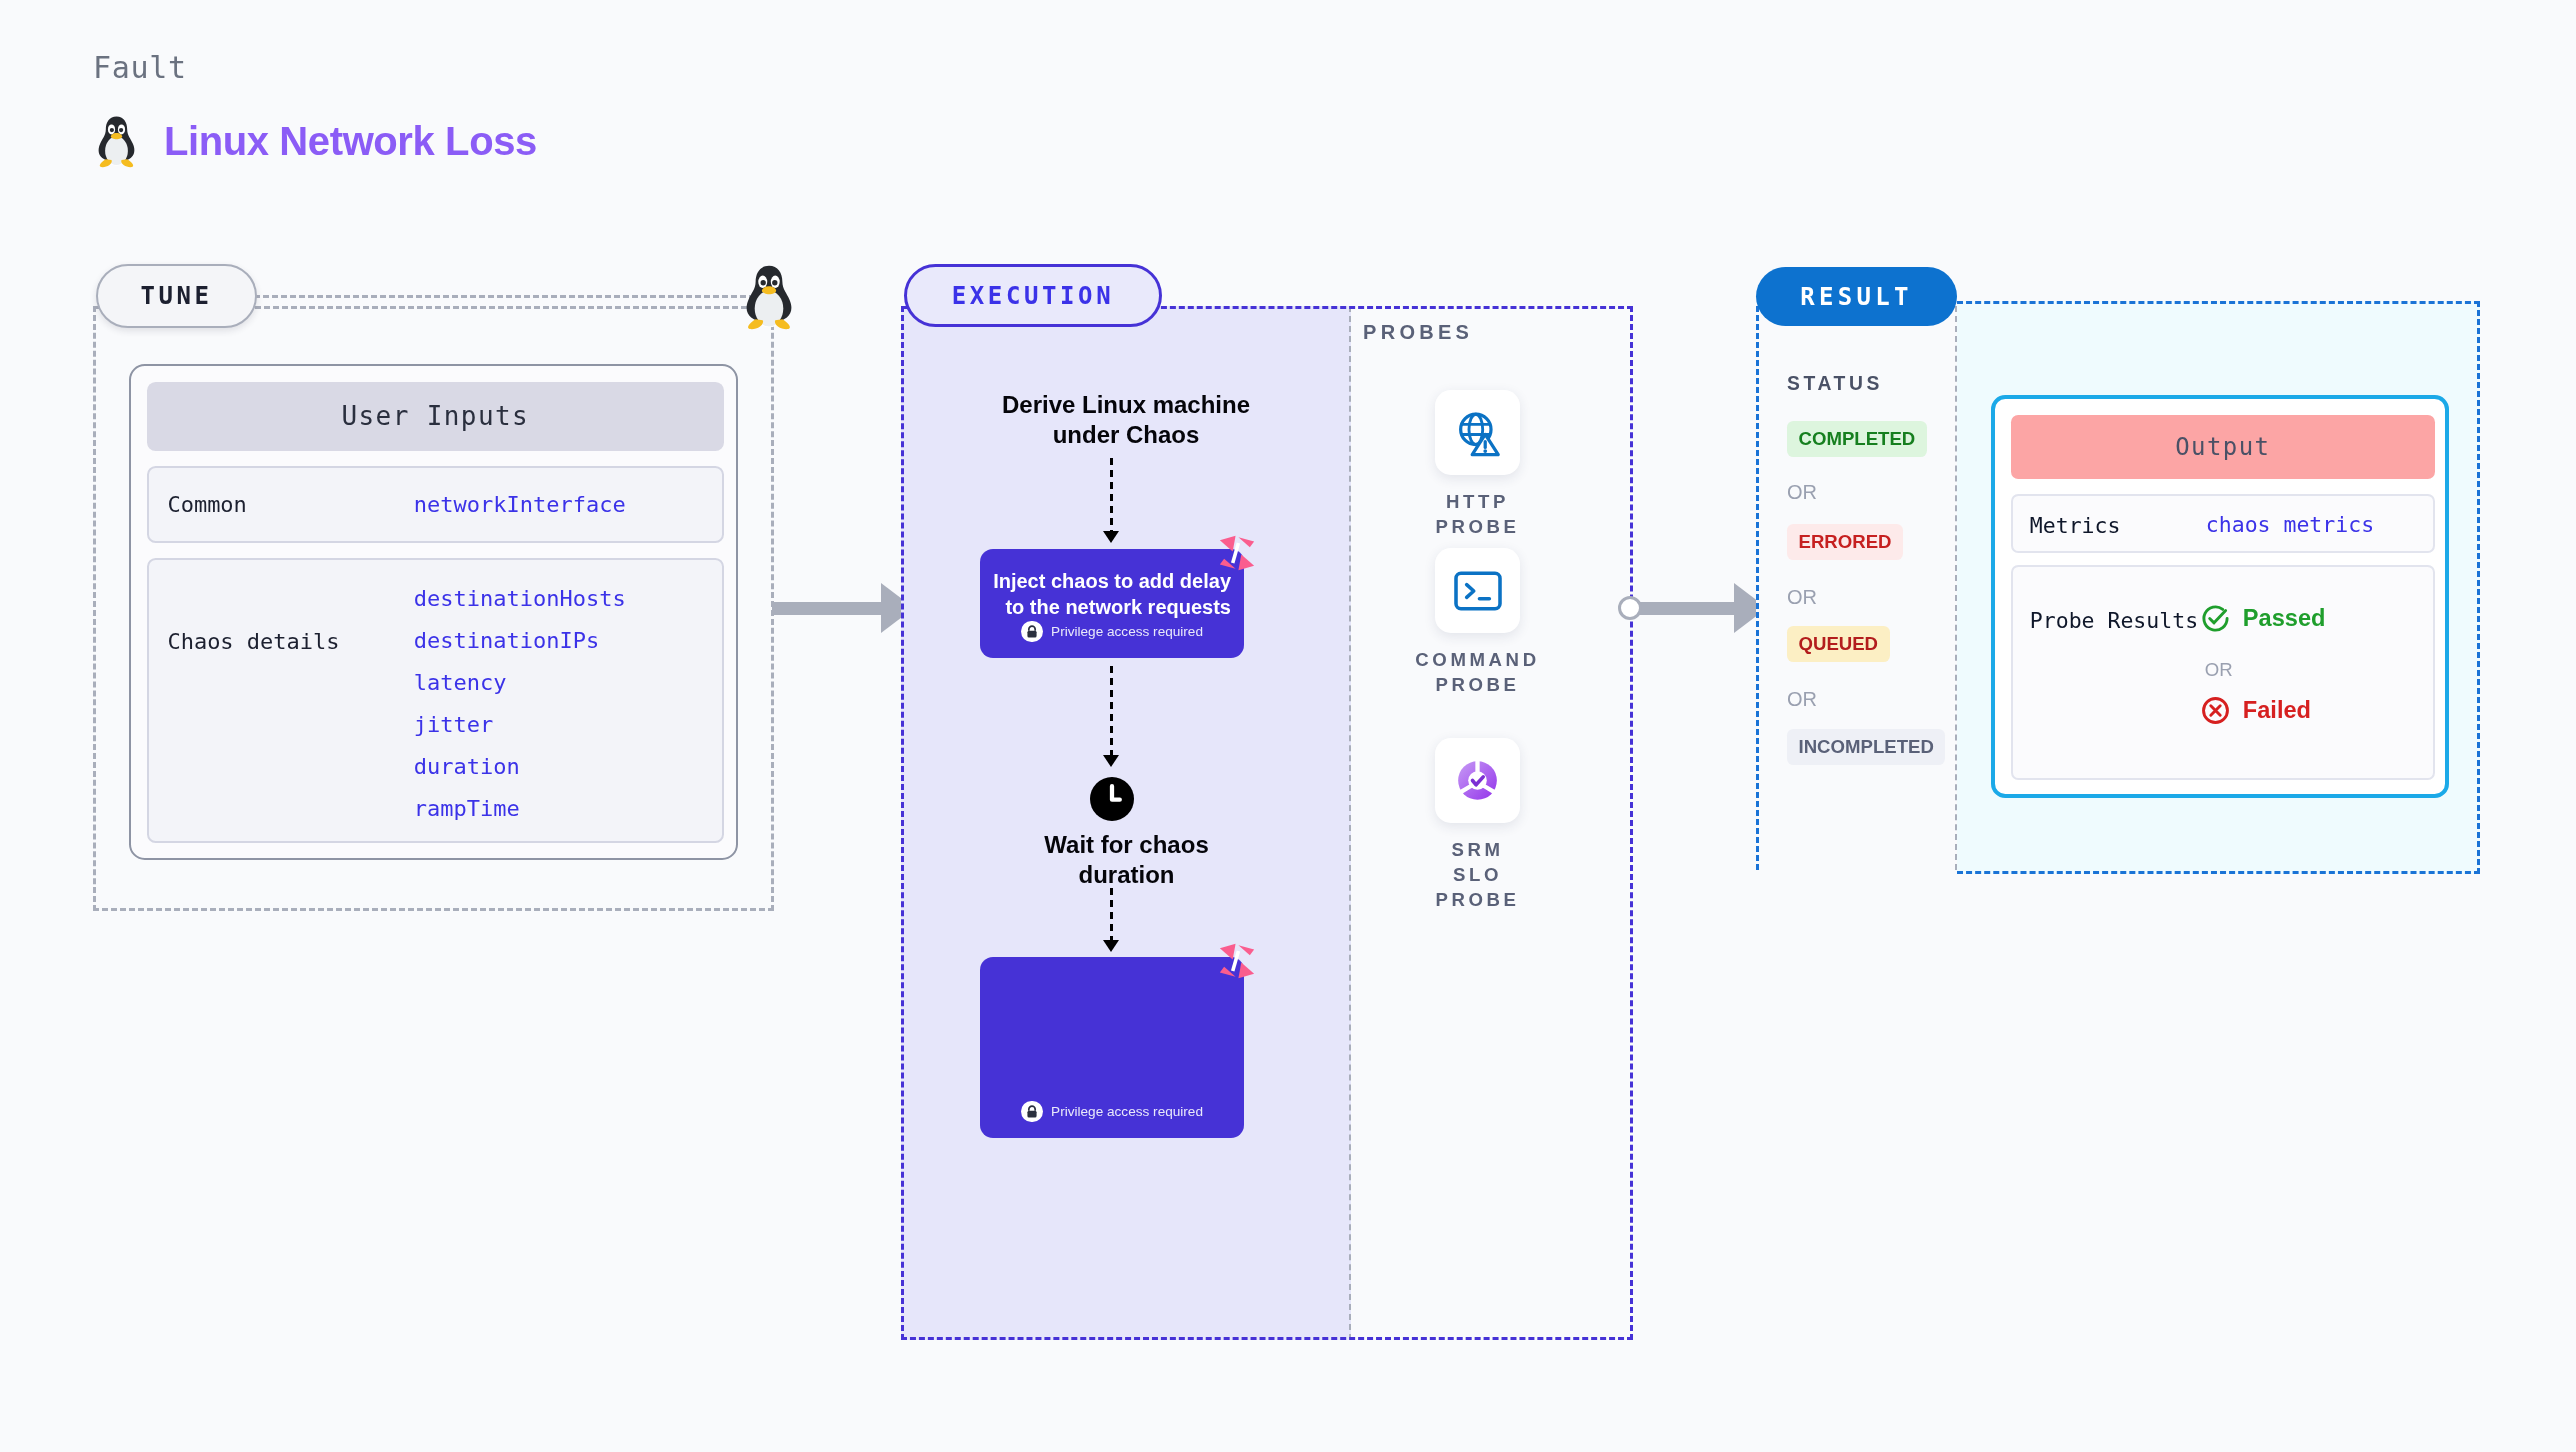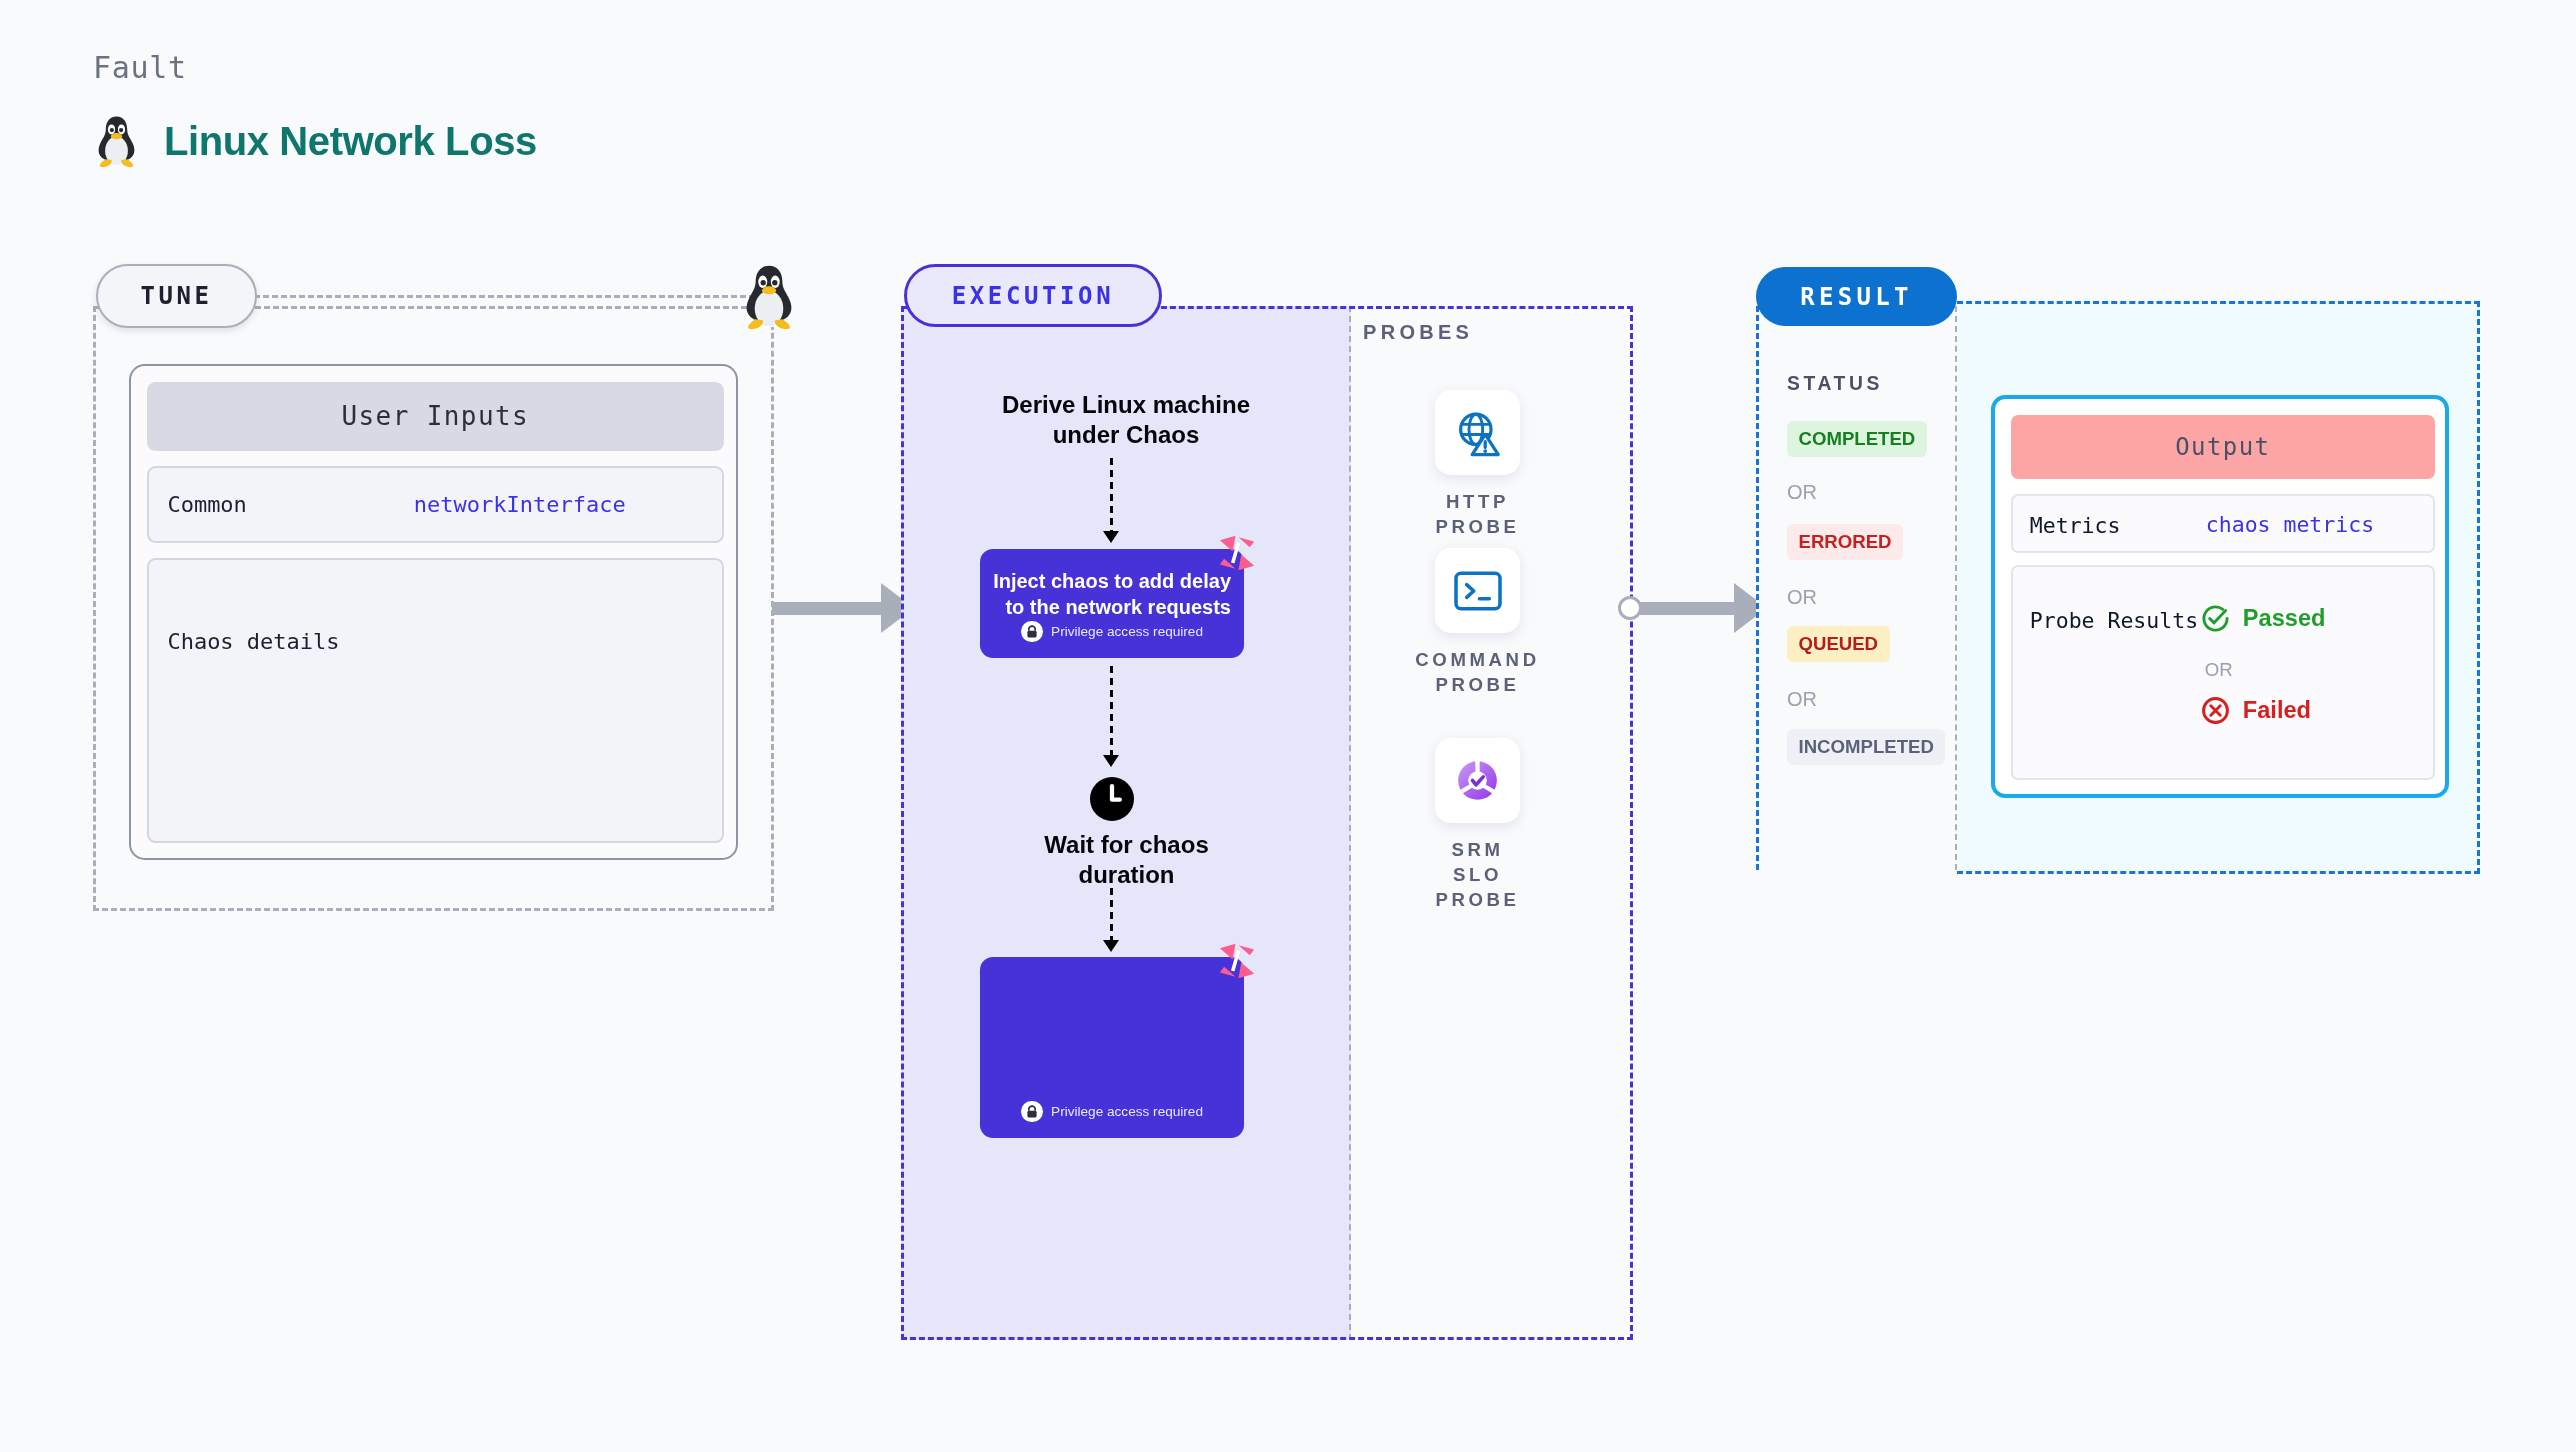--- a/index.html
+++ b/index.html
@@ -7,21 +7,21 @@
     width:2576px;height:1452px;
     background:#f9fafc;
     font-family:"Liberation Sans",sans-serif;
     position:relative;overflow:hidden;
   }
 
   
   #hdr-fault{position:absolute;left:93px;top:50px;font-family:"DejaVu Sans Mono",monospace;
              font-size:30px;color:#6b7280;letter-spacing:0.7px;}
   #hdr-row{position:absolute;left:93px;top:115px;display:flex;align-items:center;gap:24px;}
-  #hdr-title{font-size:40px;font-weight:bold;color:#0f766e;letter-spacing:-0.4px;}
+  #hdr-title{font-size:40px;font-weight:bold;color:#8b5cf6;letter-spacing:-0.4px;}
 
   
   .panel{position:absolute;box-sizing:border-box;}
   .badge-pill{position:absolute;box-sizing:border-box;display:flex;align-items:center;
     justify-content:center;border-radius:716px;font-family:"DejaVu Sans Mono",monospace;
     font-weight:bold;letter-spacing:3.6px;z-index:6;}
 
   
   #tune-panel{left:93px;top:306px;width:681px;height:605px;
     border:3.6px dashed #a9aebb;background:transparent;}
@@ -174,20 +174,28 @@
 
   <div class="ui-row" id="ui-row-common">
     <div class="ui-label" style="top:23.6px">Common</div>
     <div class="ui-vals" style="top:23.6px">
       <span class="ui-val">networkInterface</span>
     </div>
   </div>
 
   <div class="ui-row" id="ui-row-chaos">
     <div class="ui-label" style="top:69px">Chaos details</div>
+    <div class="ui-vals" style="top:26px">
+      <span class="ui-val">destinationHosts</span>
+      <span class="ui-val">destinationIPs</span>
+      <span class="ui-val">latency</span>
+      <span class="ui-val">jitter</span>
+      <span class="ui-val">duration</span>
+      <span class="ui-val">rampTime</span>
+    </div>
   </div>
 </div>
 
 <div class="conn" id="conn1">
   <div class="shaft" style="width:125px"></div>
   <div class="head" style="left:109px"></div>
   <div class="node" style="left:133px"></div>
 </div>
 
 <div id="exec-col"></div>

